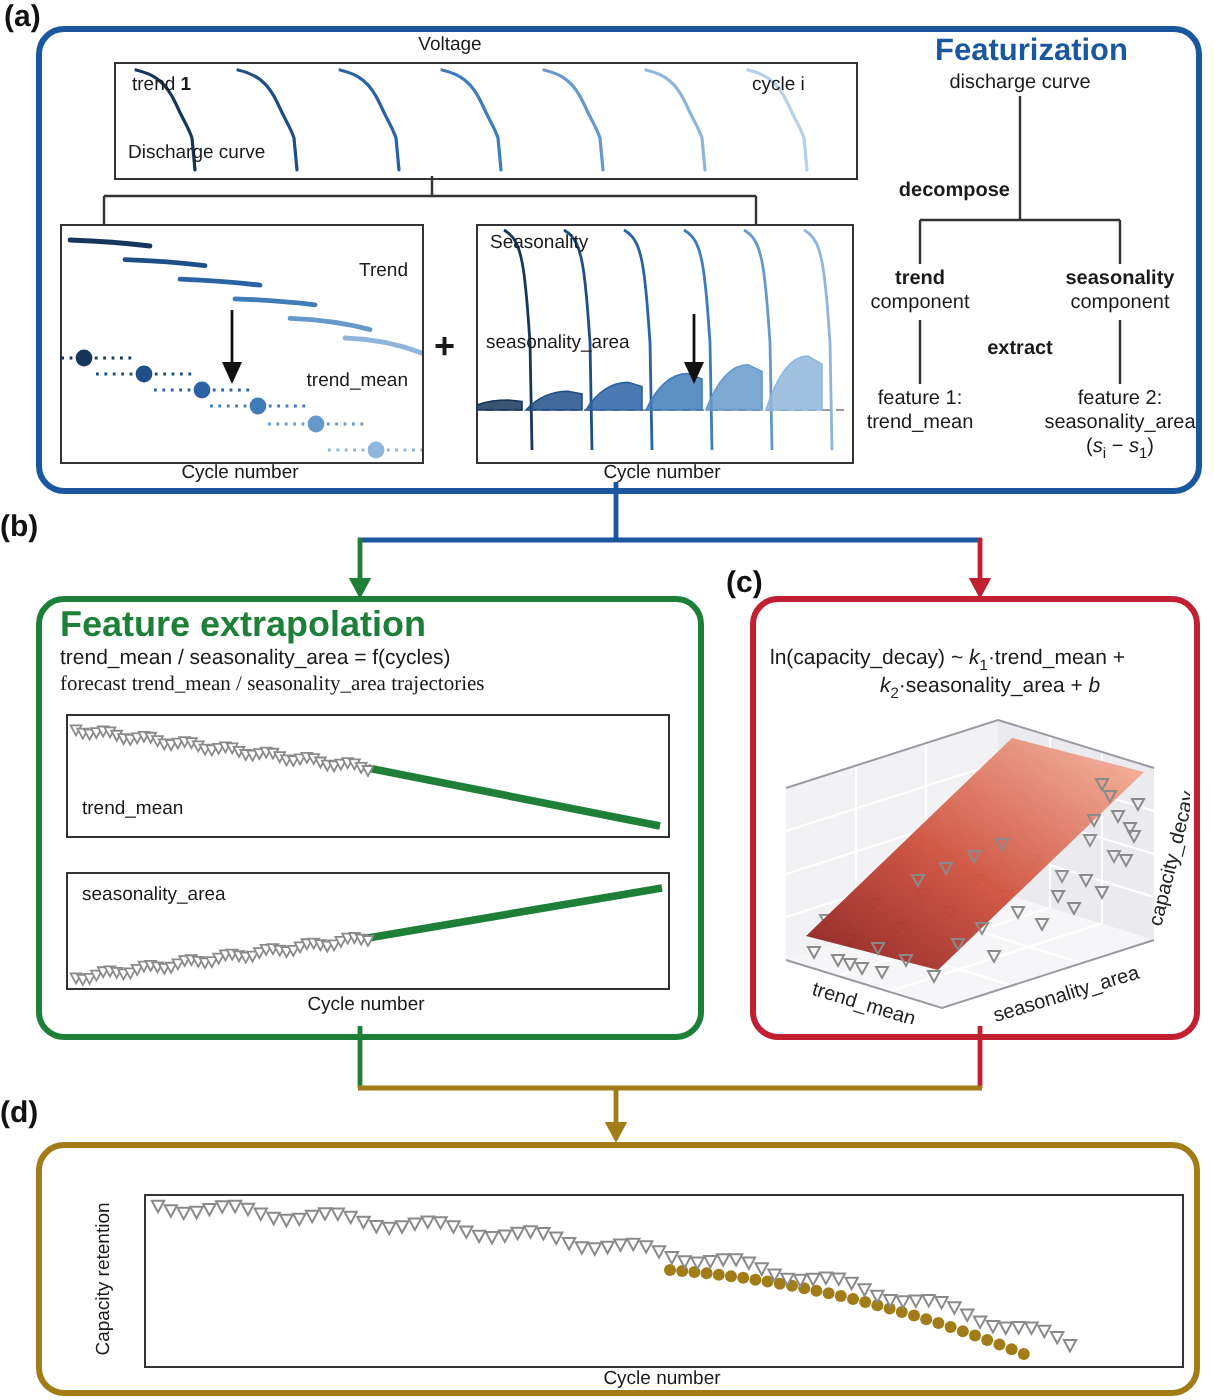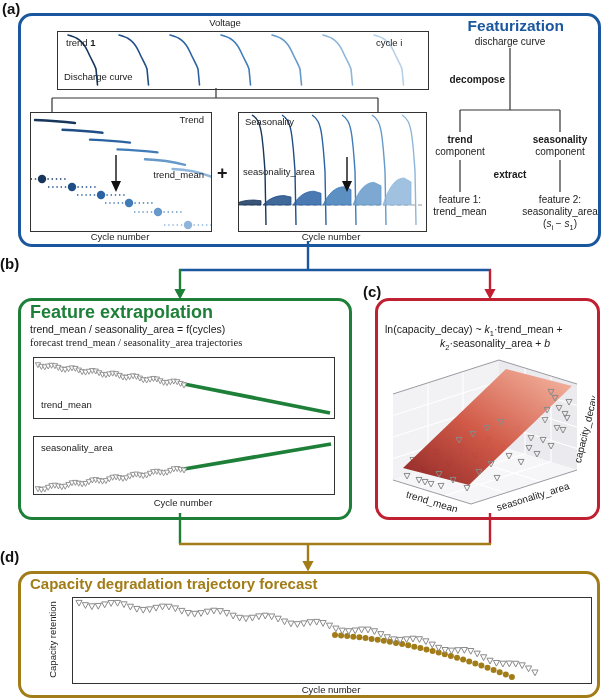--- a/index.html
+++ b/index.html
@@ -16,21 +16,21 @@
   .t-blue{color:var(--blue);font-size:15.5px;text-align:right;}
   .t-green{color:var(--green);font-size:18px;}
   .t-red{color:var(--red);font-size:13.5px;}
   .t-olive{color:var(--olive);font-size:15px;}
   .plotbox{position:absolute;border:1.3px solid #333;background:#fff;z-index:2;}
   .plotbox svg{display:block;}
   .small{position:absolute;font-size:9.5px;z-index:3;}
   .flowtxt{position:absolute;font-size:10px;line-height:12px;z-index:3;}
   .bold{font-weight:bold;}
   .ctr{text-align:center;}
-  .rgt{text-align:right;}
+  .rgt{text-align:right;margin-top:16px;}
   .it{font-style:italic;}
   sub{font-size:7.5px;}
   .eq{position:absolute;font-size:10.5px;z-index:3;}
   #svg-lines{position:absolute;left:0;top:0;z-index:4;pointer-events:none;}
   .lnK{stroke:#333;stroke-width:1.2;fill:none;}
   .lnB{stroke:var(--blue);stroke-width:2.4;fill:none;}
   .lnG{stroke:var(--green);stroke-width:2.4;fill:none;}
   .lnR{stroke:var(--red);stroke-width:2.4;fill:none;}
   .lnO{stroke:var(--olive);stroke-width:2.4;fill:none;}
   .hdG{fill:var(--green);} .hdR{fill:var(--red);} .hdO{fill:var(--olive);}
@@ -324,21 +324,20 @@
           <polygon points="185,63.45 191,63.45 188,69" stroke="#8a8a8a" fill="none" stroke-width="1"></polygon>
         </g>
       <text class="ax3dlabel" text-anchor="middle" transform="translate(52,153) rotate(17)">trend_mean</text>
       <text class="ax3dlabel" text-anchor="middle" transform="translate(155,148) rotate(-17)">seasonality_area</text>
       <text class="ax3dlabel" text-anchor="middle" transform="translate(210,78) rotate(-76)">capacity_decay</text>
     </svg>
   </div>
 
   <div class="tag" style="left:0px;top:548px;">(d)</div>
   <div class="panel-box box-d" style="left:18px;top:571px;width:576px;height:121px;"></div>
-  <div class="ptitle t-olive" style="left:30px;top:575px;">Capacity degradation trajectory forecast</div>
   <div class="plotbox" style="left:72px;top:597px;width:518px;height:85px;">
     <svg id="svg-d" width="518" height="85" viewBox="0 0 518 85">
         <circle cx="262" cy="37" r="3" fill="#a17c17"></circle>
         <circle cx="268.1" cy="37.48275862068966" r="3" fill="#a17c17"></circle>
         <circle cx="274.2" cy="38.03448275862069" r="3" fill="#a17c17"></circle>
         <circle cx="280.3" cy="38.6551724137931" r="3" fill="#a17c17"></circle>
         <circle cx="286.4" cy="39.3448275862069" r="3" fill="#a17c17"></circle>
         <circle cx="292.5" cy="40.103448275862064" r="3" fill="#a17c17"></circle>
         <circle cx="298.6" cy="40.93103448275862" r="3" fill="#a17c17"></circle>
         <circle cx="304.7" cy="41.827586206896555" r="3" fill="#a17c17"></circle>

